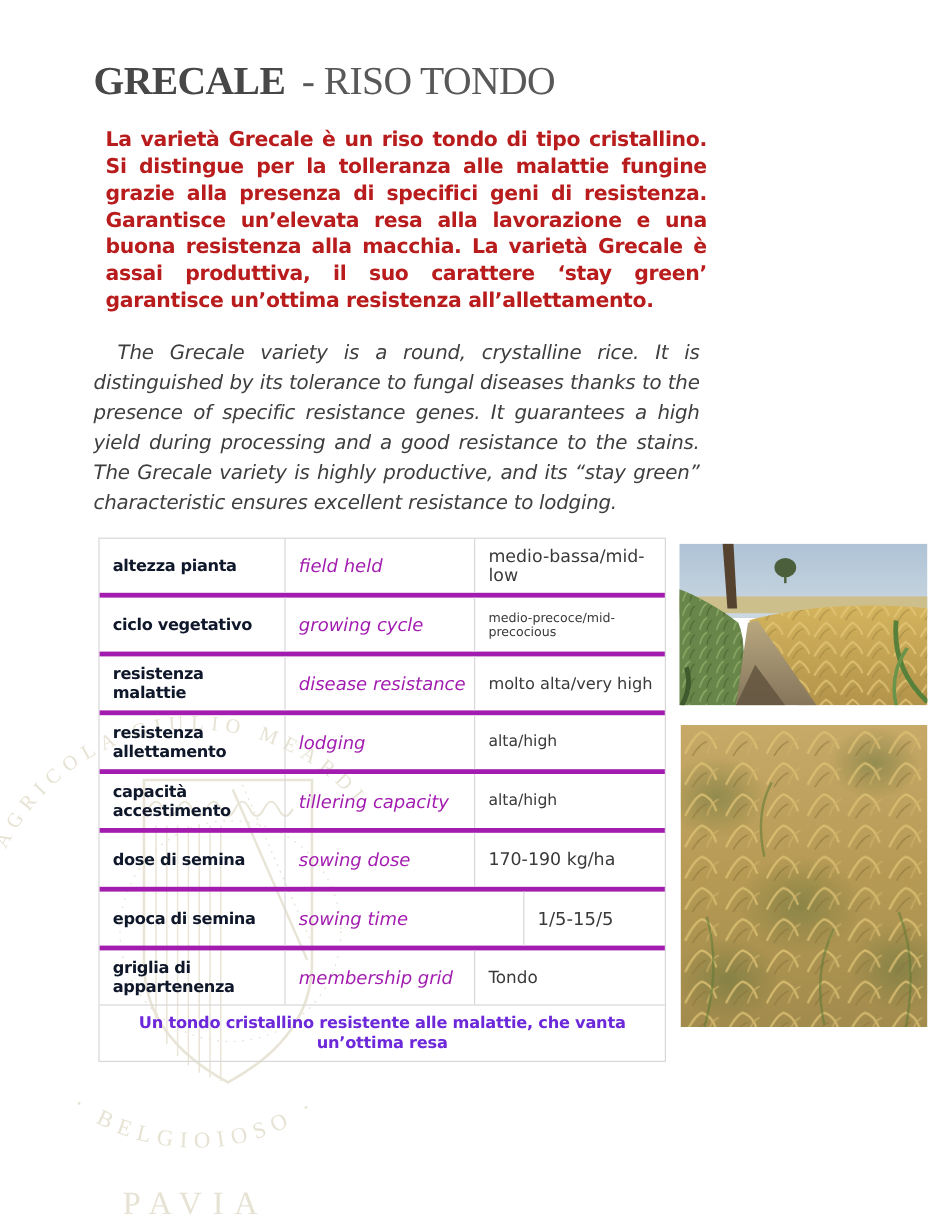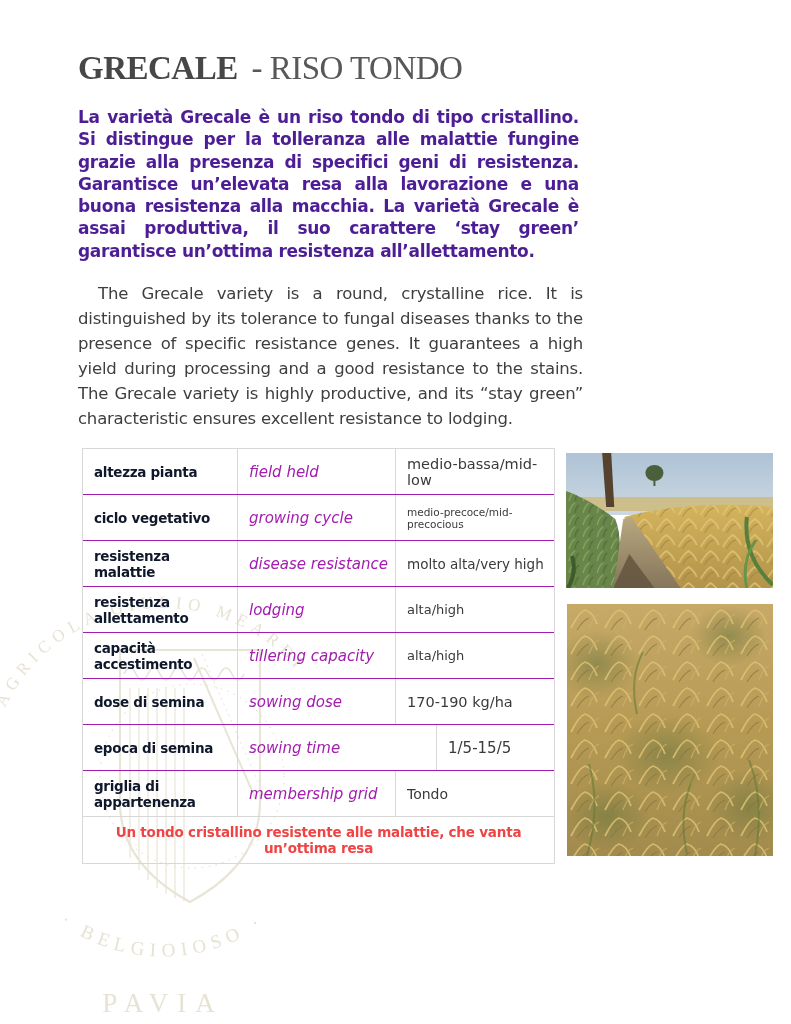--- a/index.html
+++ b/index.html
@@ -10,44 +10,44 @@
   .layer-watermark{position:absolute;left:-30px;top:562px;width:400px;height:462px;z-index:0;pointer-events:none;}
   .layer-content{position:absolute;inset:0;z-index:1;}
 
   
   .page-title{position:absolute;left:78px;top:50px;margin:0;white-space:nowrap;
     font-family:"Liberation Serif","DejaVu Serif",serif;font-size:33px;letter-spacing:-0.5px;font-weight:400;}
   .page-title .t-bold{font-weight:700;color:#474747;}
   .page-title .t-light{color:#585858;margin-left:6px;}
 
   
-  .para-it{position:absolute;left:78px;top:106px;width:501px;margin:0;
+  .para-it{position:absolute;left:88px;top:106px;width:501px;margin:0;
     font-weight:700;font-size:17px;line-height:22.3px;letter-spacing:-0.3px;
-    color:#4c1d95;text-align:justify;}
+    color:#b91c1c;text-align:justify;}
   .para-en{position:absolute;left:78px;top:281px;width:505px;margin:0;
-    font-size:16.5px;line-height:25px;letter-spacing:-0.2px;
+    font-style:italic;font-size:16.5px;line-height:25px;letter-spacing:-0.2px;
     color:#3e3e3e;text-align:justify;text-indent:20px;}
 
   
   .spec-table{position:absolute;left:82px;top:448px;width:471px;border:1px solid #d8d8d8;background:transparent;}
-  .tr{display:grid;grid-template-columns:154px 158px 157px;height:45px;border-top:1px solid #a21caf;}
+  .tr{display:grid;grid-template-columns:154px 158px 157px;height:45px;border-top:4px solid #a21caf;}
   .tr:first-child{border-top:none;}
   .td{display:flex;align-items:center;padding-left:11px;padding-right:4px;overflow:hidden;}
   .td.c2,.td.c3{border-left:1px solid #d8d8d8;}
   .c1{font-weight:700;font-size:13.5px;letter-spacing:-0.3px;color:#0f172a;}
   .c2{font-style:italic;font-size:15px;color:#a21caf;}
   .c3{color:#3a3a3a;}
   .v15{font-size:14.5px;}
   .v11{font-size:10.5px;}
   .v14{font-size:13.5px;}
   .v13{font-size:13px;}
   .v155{font-size:15px;margin-left:41px;}
   .v16{font-size:14px;}
   .tr-footer{display:flex;align-items:center;justify-content:center;height:46px;border-top:1px solid #d8d8d8;
-    font-weight:700;font-size:13.5px;letter-spacing:-0.2px;color:#ef4444;text-align:center;padding:0 8px;}
+    font-weight:700;font-size:13.5px;letter-spacing:-0.2px;color:#6d28d9;text-align:center;padding:0 8px;}
 
   
   .photo{position:absolute;overflow:hidden;}
   .photo svg{display:block;width:100%;height:100%;}
   .photo-field{left:566px;top:453px;width:207px;height:135px;}
   .photo-closeup{left:567px;top:604px;width:206px;height:252px;}
 
   
   .wm-text{fill:#e7e3d4;font-family:"Liberation Serif","DejaVu Serif",serif;}
 </style>

